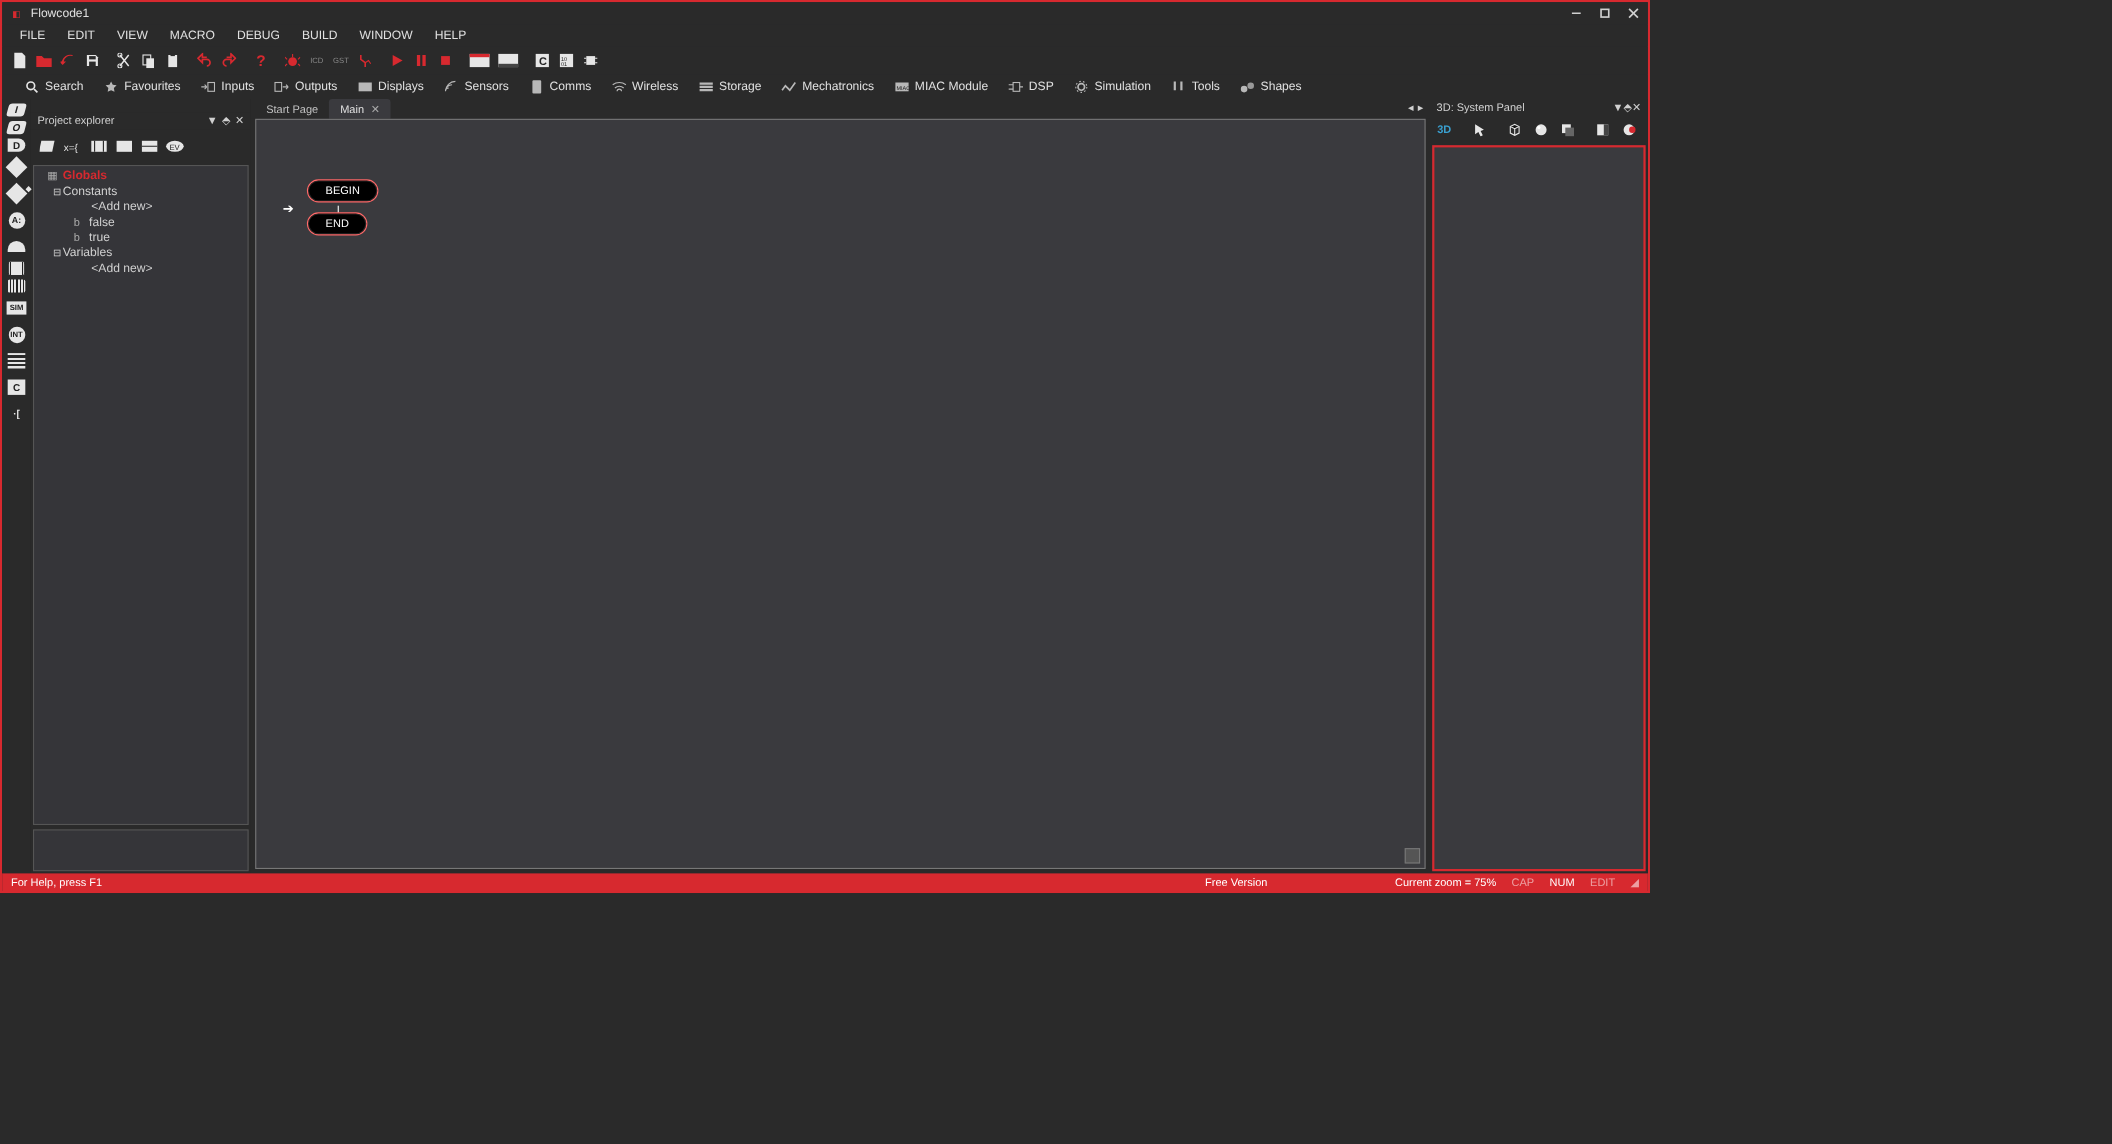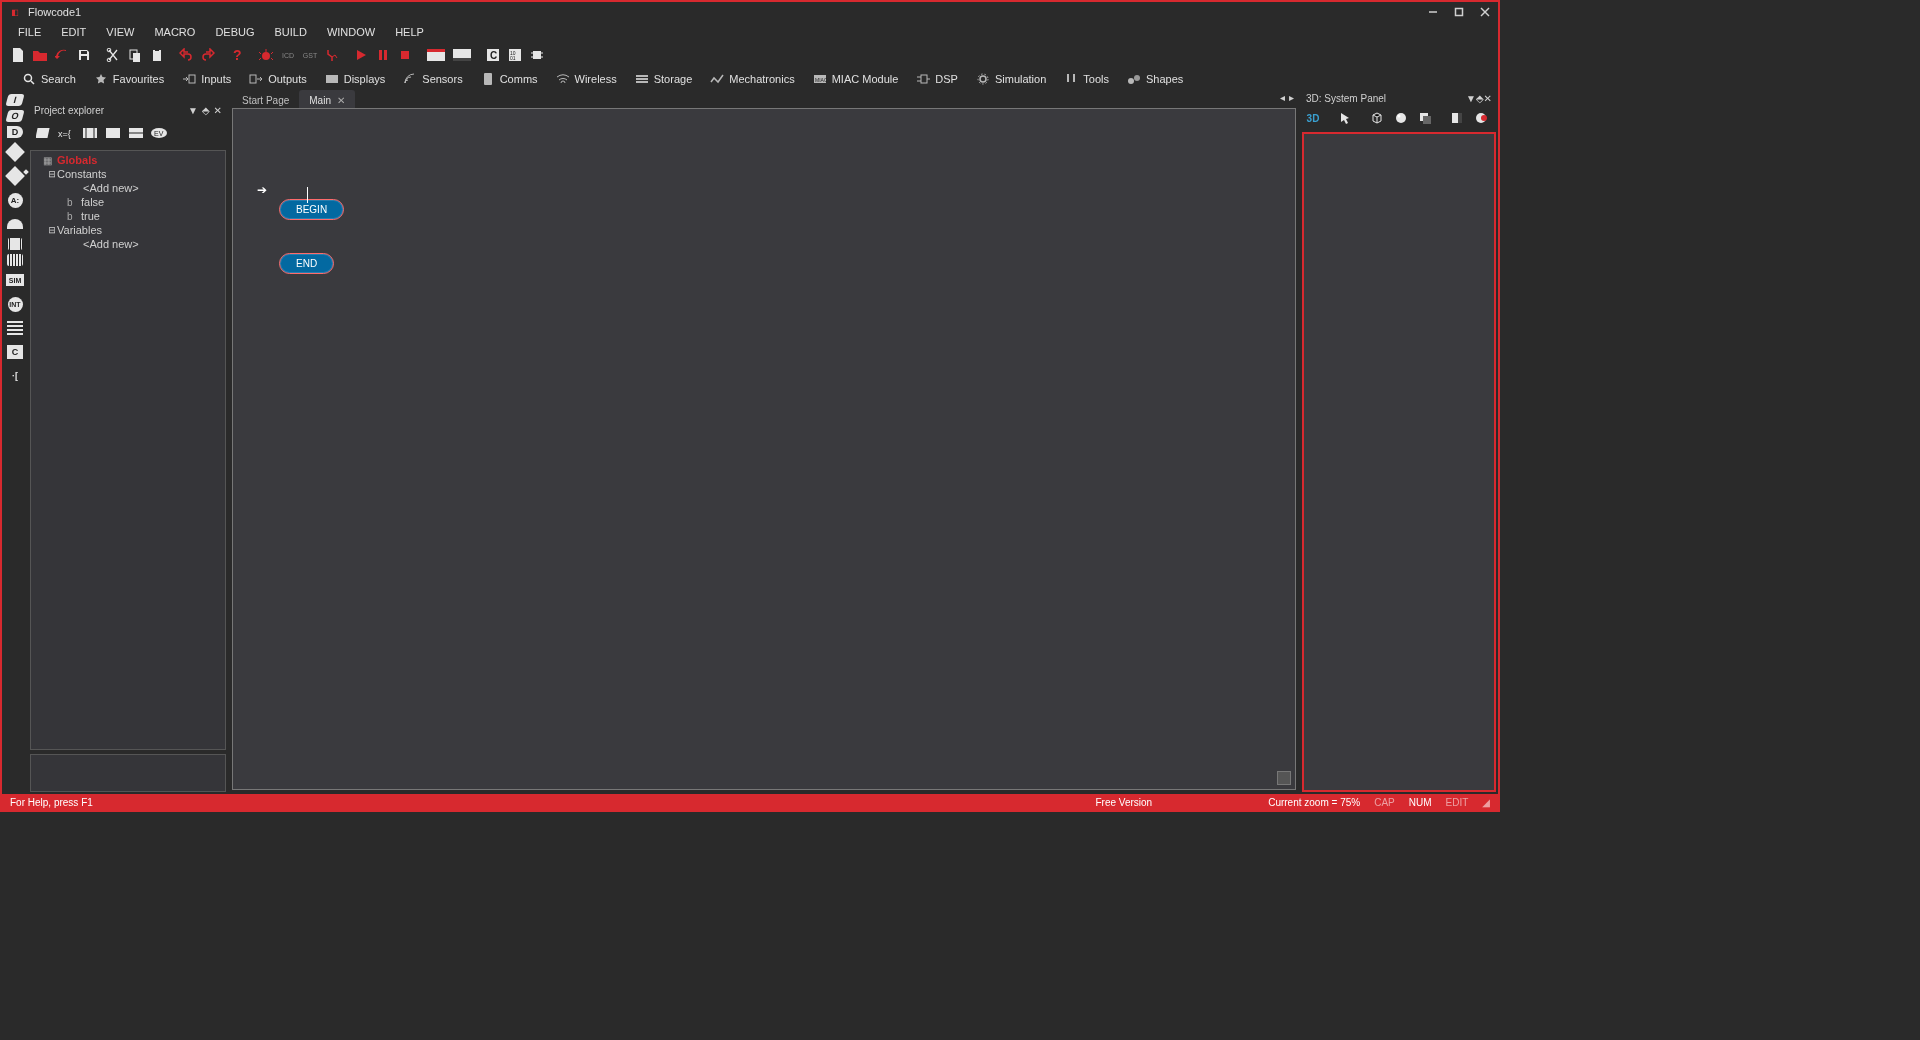--- a/index.html
+++ b/index.html
@@ -61,23 +61,23 @@
 .exbottom { height: 38px; border:1px solid #555;margin:2px;background:#353539;}
 
 
 .center { flex: 1; display: flex; flex-direction: column; min-width: 0; }
 .tabbar { height: 18px; display: flex; align-items: flex-end; background: #2a2a2a; padding-left: 4px; position:relative;}
 .tab { height: 18px; padding: 2px 10px; font-size: 10px; color: #c0c0c0; display: flex; align-items: flex-end; gap: 6px; border-top-left-radius:3px;border-top-right-radius:3px;}
 .tab.active { background: #3a3a3e; color: #e0e0e0; }
 .tab .tclose { font-size: 10px; color: #aaa; }
 .tabnav { position:absolute; right:6px; top:2px; color:#d0d0d0; font-size:10px; display:flex;gap:4px;}
 .canvas { flex: 1; background: #3a3a3e; margin: 0 4px 4px 4px; border: 1px solid #777; position: relative; }
-.flownode { position: absolute; left: 46px; background: #0369a1; color: #fff; font-size: 10px; font-weight: 500; border-radius: 14px; padding: 4px 16px; border: 1px solid #ff6b6b; box-shadow: inset 0 0 0 1px rgba(255,255,255,.15); margin-top: 36px;}
+.flownode { position: absolute; left: 46px; background: #000000; color: #fff; font-size: 10px; font-weight: 500; border-radius: 14px; padding: 4px 16px; border: 1px solid #ff6b6b; box-shadow: inset 0 0 0 1px rgba(255,255,255,.15);}
 .flownode.begin { top: 54px; }
-.flownode.end { top: 108px; }
+.flownode.end { top: 84px; }
 .flowline { position: absolute; left: 74px; top: 78px; width: 1px; height: 16px; background: #fff; }
 .flowarrow { position:absolute; left:24px; top:74px; color:#fff; font-size:12px;}
 .center .ricn{position:absolute;right:4px;bottom:4px;width:14px;height:14px;background:#555;border:1px solid #777;}
 
 
 .rpanel { width: 198px; background: #2a2a2a; display: flex; flex-direction: column; }
 .rpanel .rheader { height: 16px; color: #d0d0d0; font-size: 10px; padding: 1px 6px; display:flex;align-items:center;}
 .rpanel .rheader .spacer{flex:1;}
 .rpanel .rtoolbar { height: 24px; display: flex; align-items: center; padding: 0 2px; gap: 2px; }
 .rpanel .rtbtn { width: 22px; height: 20px; display: flex; align-items: center; justify-content: center; color: #e0e0e0; font-size: 10px;}

